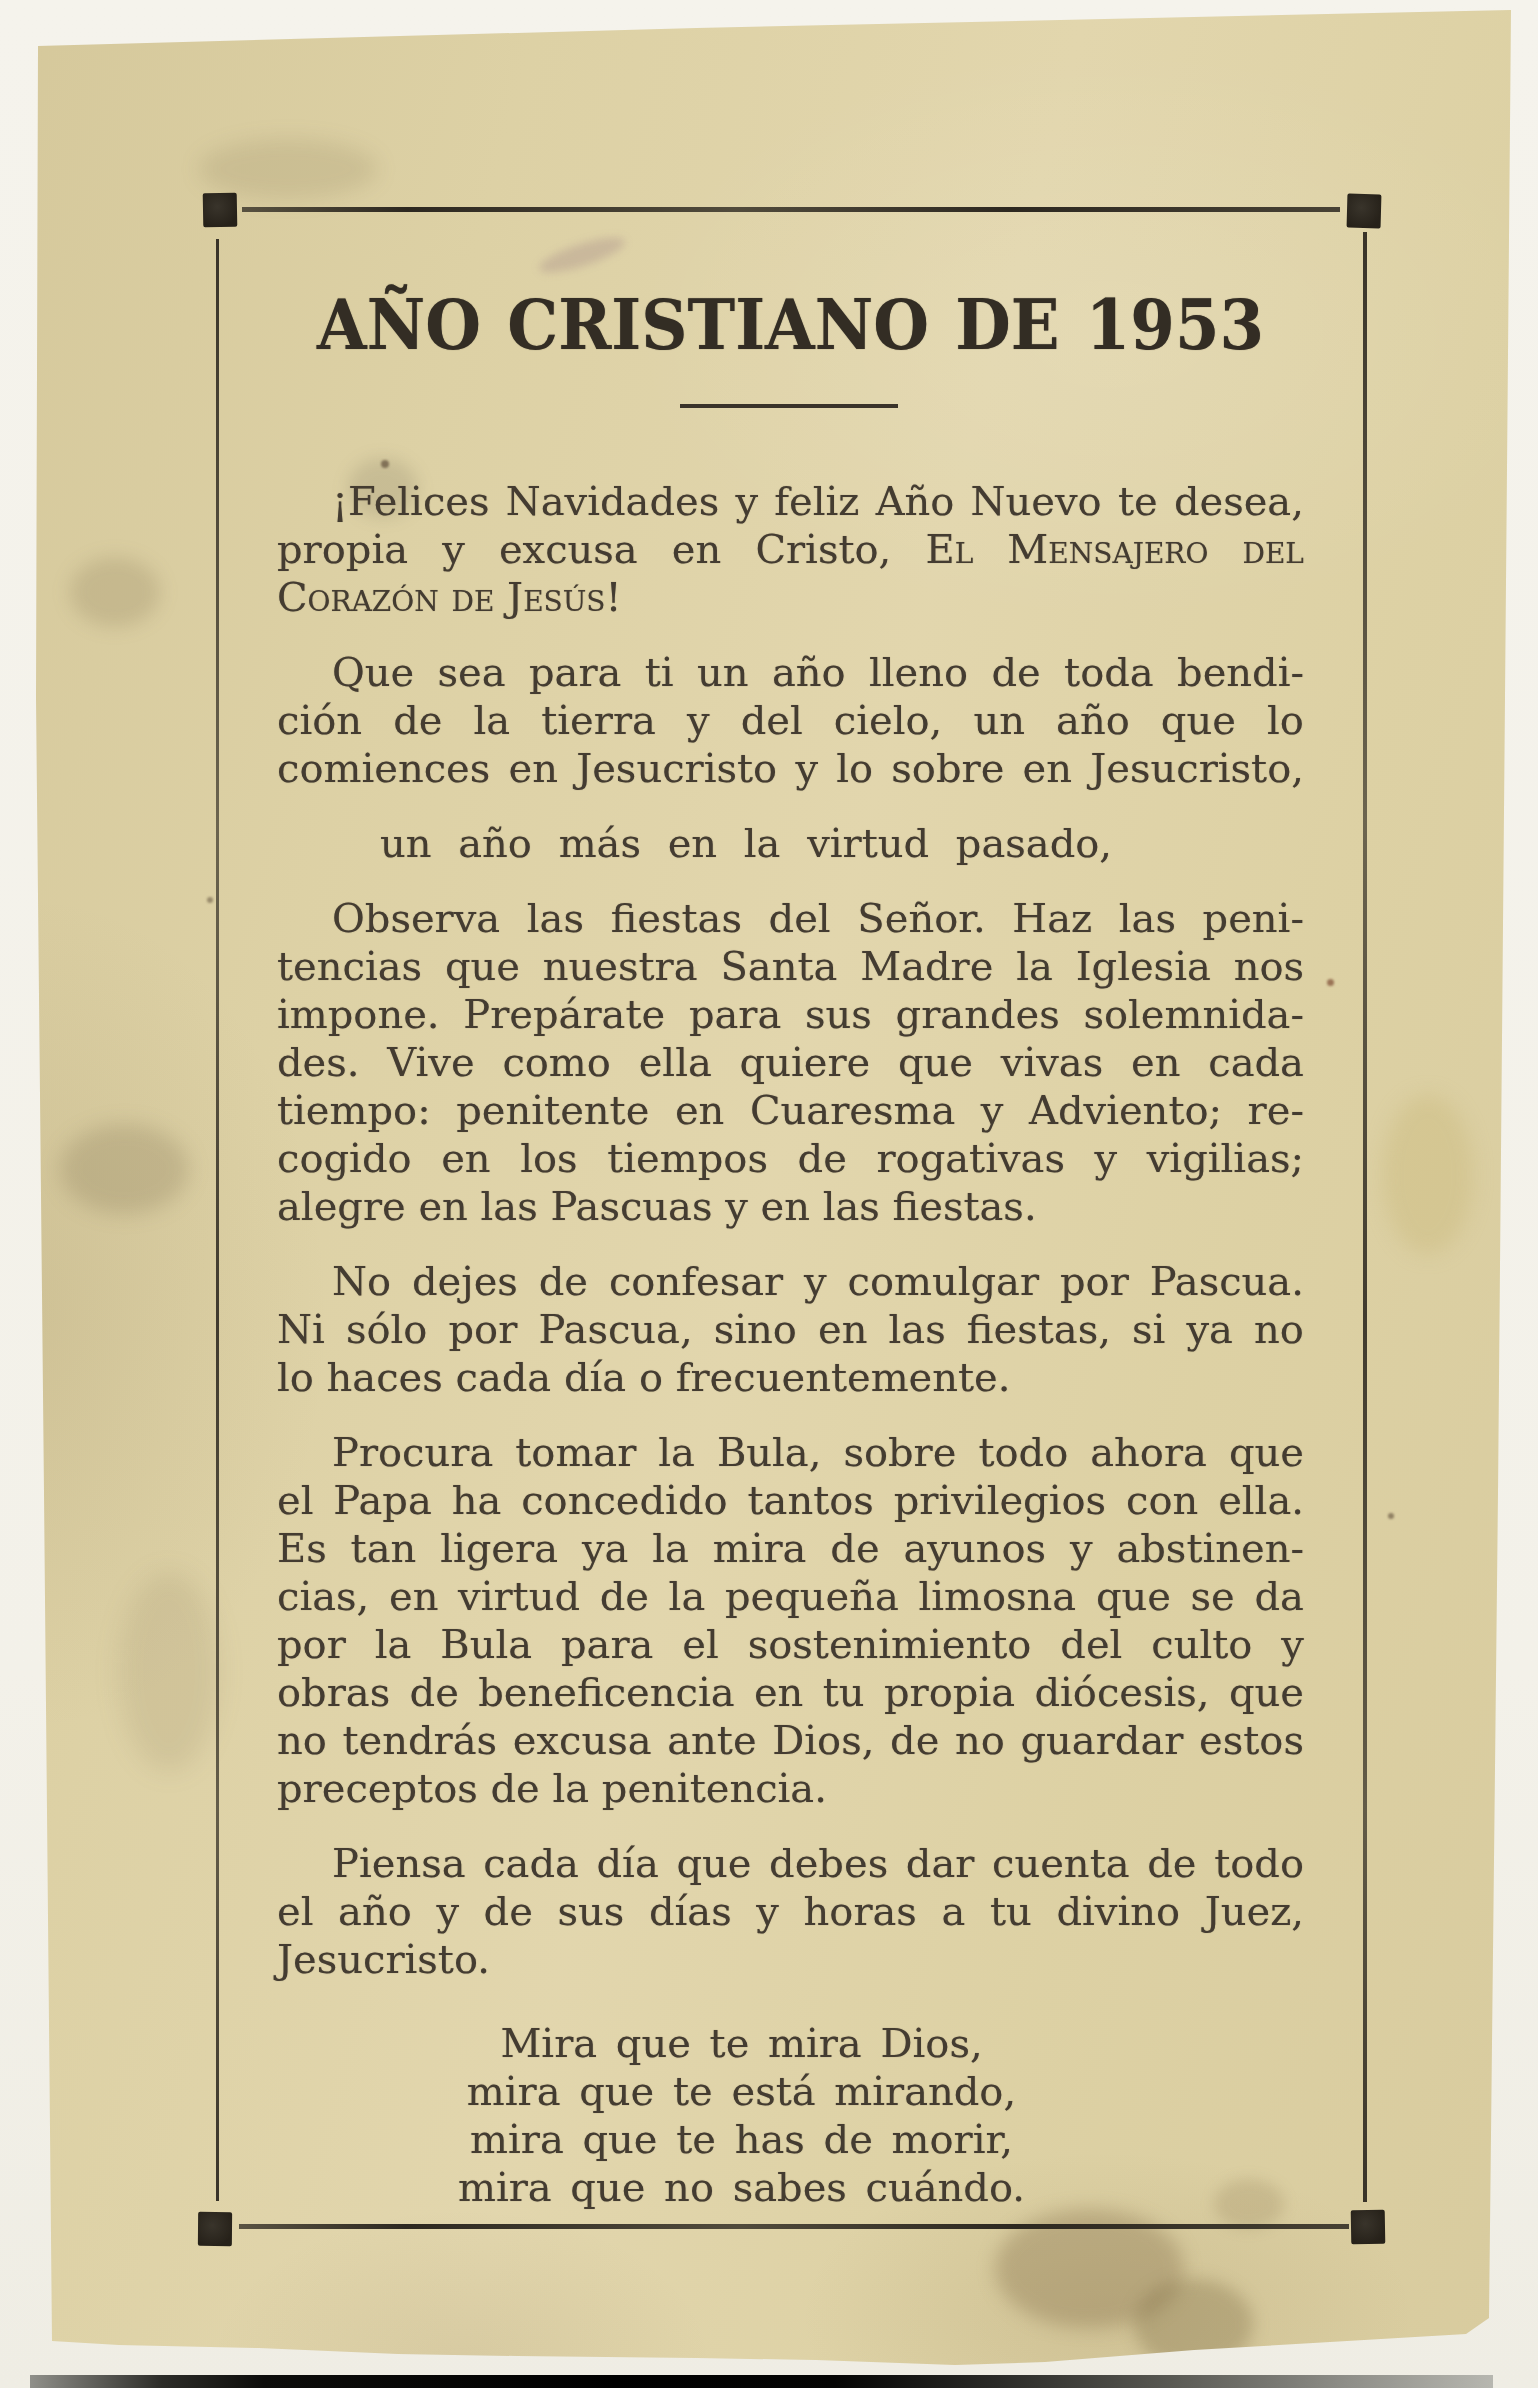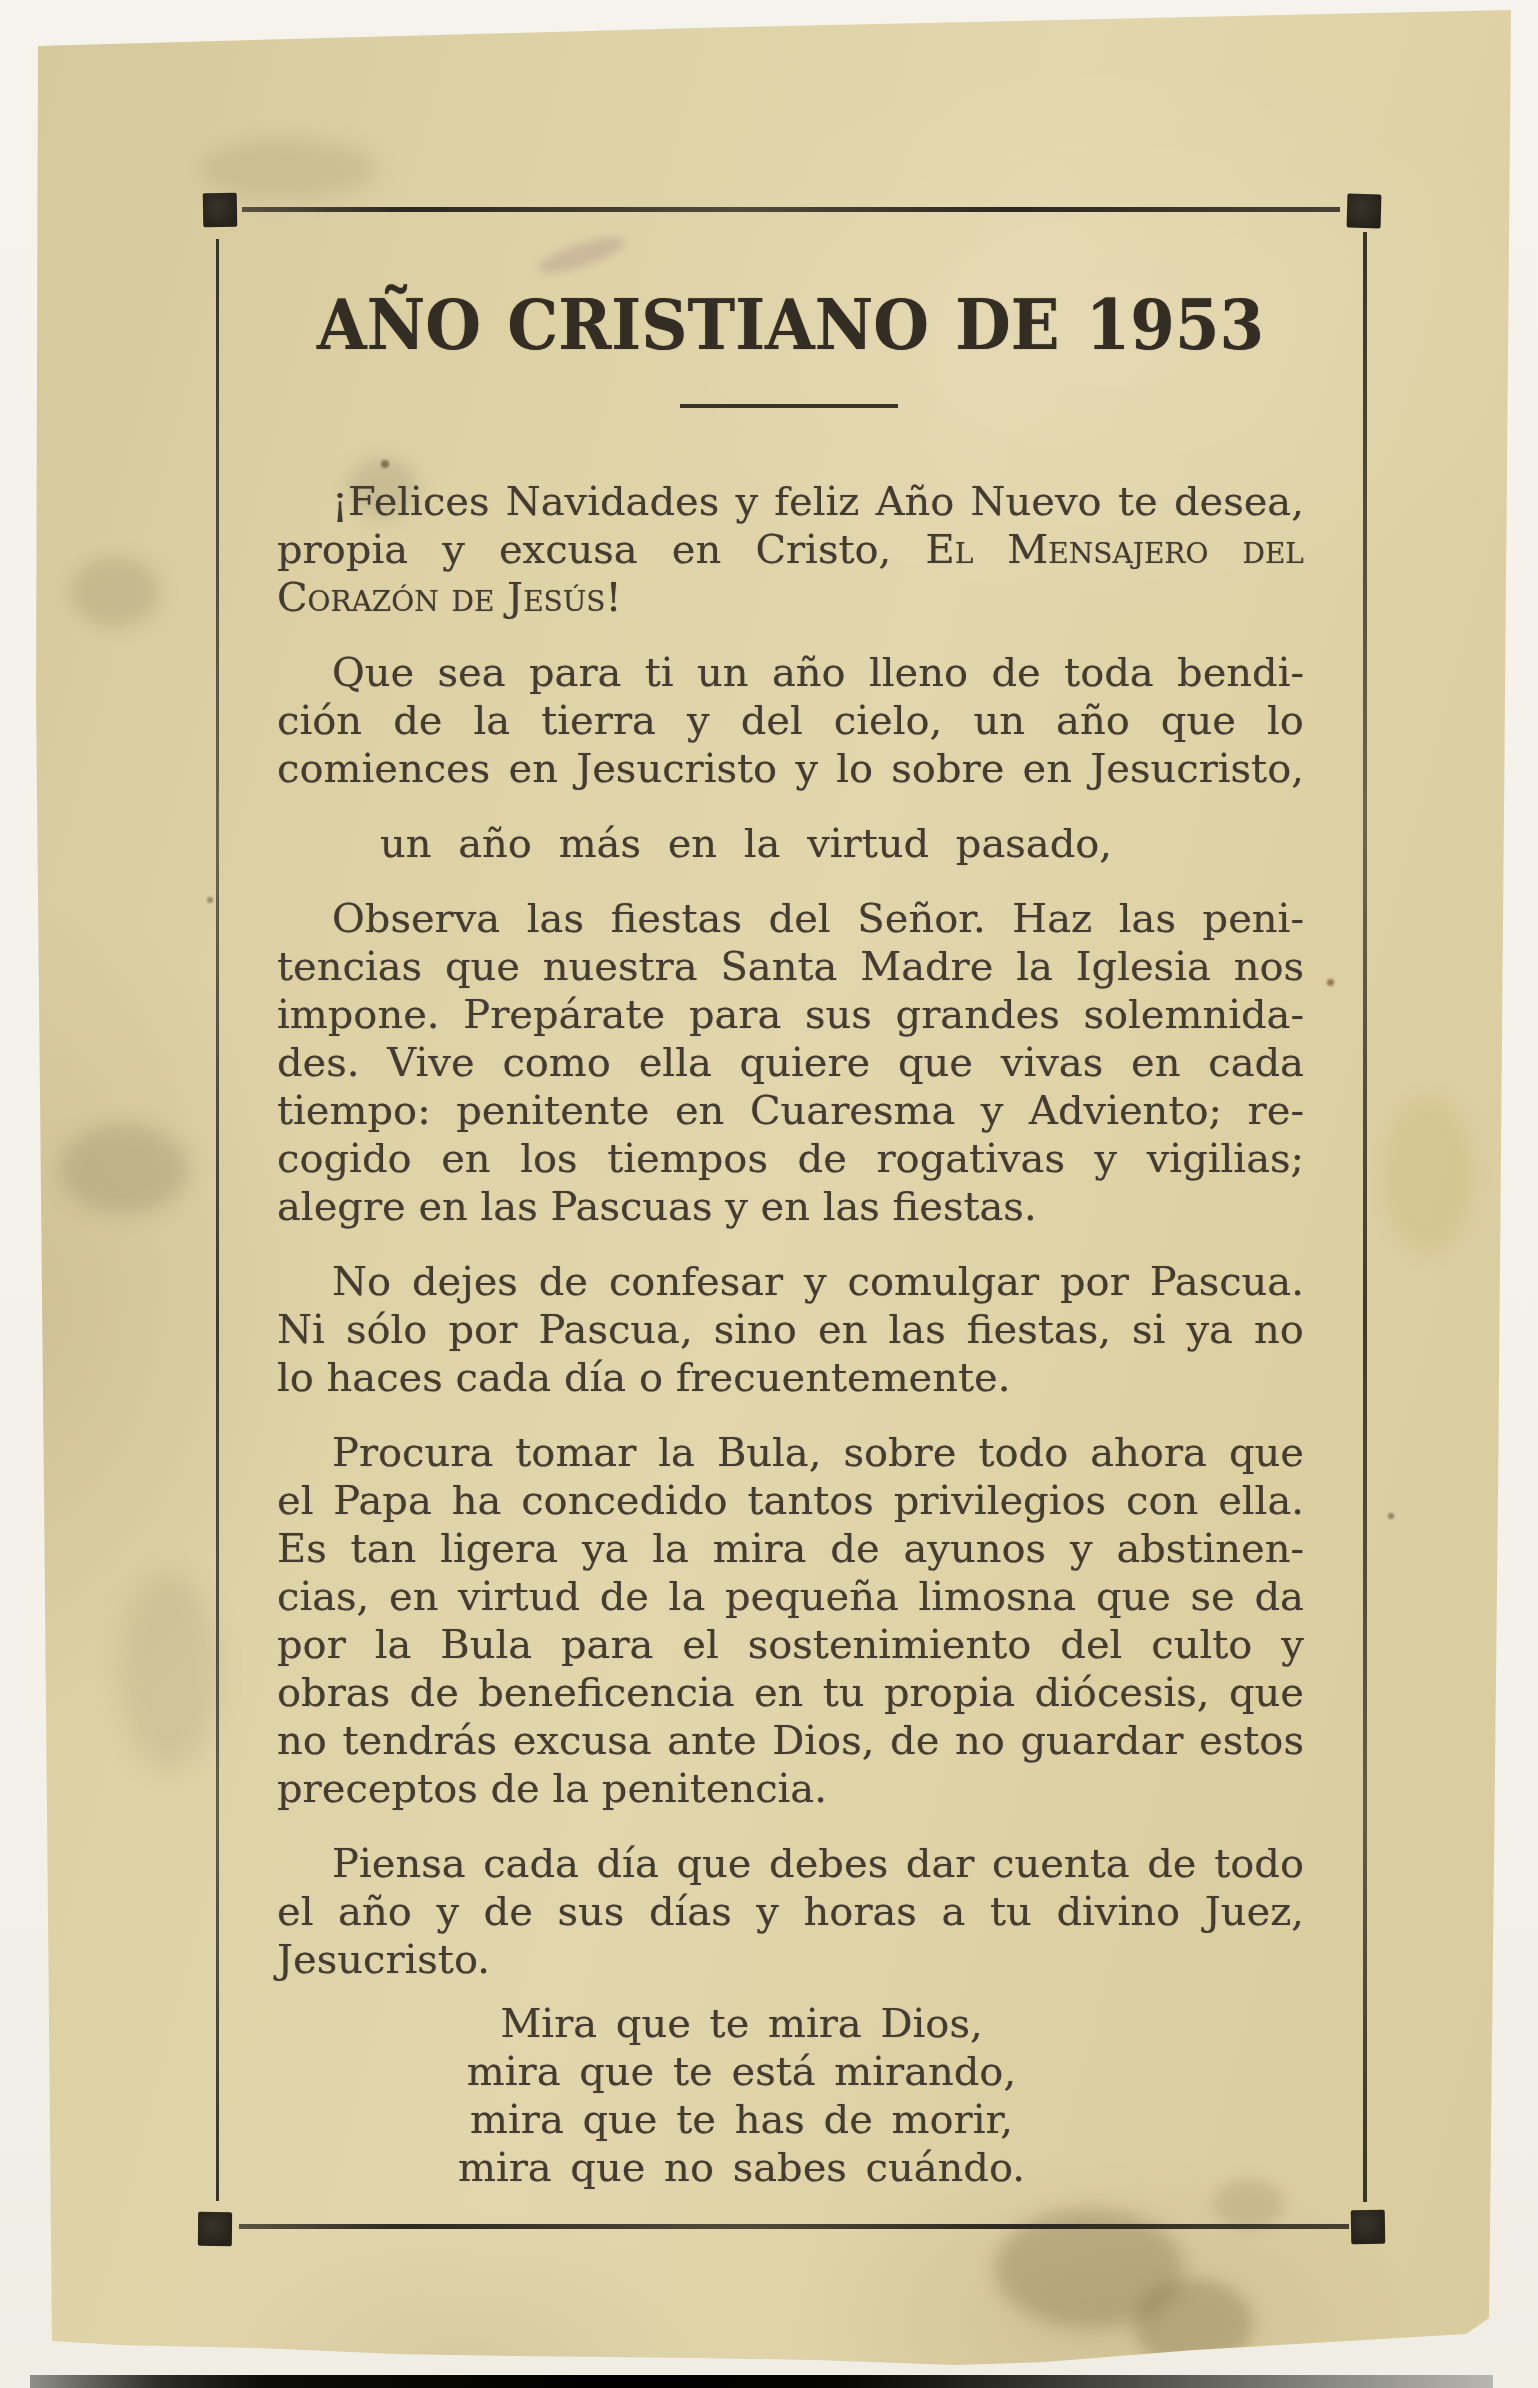--- a/index.html
+++ b/index.html
@@ -46,21 +46,21 @@
     position:absolute;left:277px;top:477px;width:1027px;
     font-size:40px;color:#443c31;text-shadow:0 0 1px rgba(55,47,38,0.45);
   }
   .line{height:48px;line-height:48px;white-space:nowrap;}
   .line.j{display:flex;justify-content:space-between;}
   .line.ind{padding-left:55px;}
   .sc{font-variant:small-caps;}
   .block + .block{margin-top:27px;}
   .block.verse{padding-left:103px;word-spacing:14px;}
   .block.verse-c{text-align:center;padding-right:98px;word-spacing:6px;}
-  .block.verse-c.gap{margin-top:16px;}
+  .block.verse-c.gap{margin-top:36px;}
   
   .bottom-strip{position:absolute;left:30px;bottom:0;width:1463px;height:13px;
     background:linear-gradient(90deg,#90908a 0%,#2c2c28 9%,#0d0d0b 16%,#000 40%,#050504 55%,#2a2a27 66%,#595953 78%,#8e8e88 90%,#b7b7b0 100%);}
 </style>
 </head>
 <body>
 
 <div class="stage">
 
   <div class="paper">

